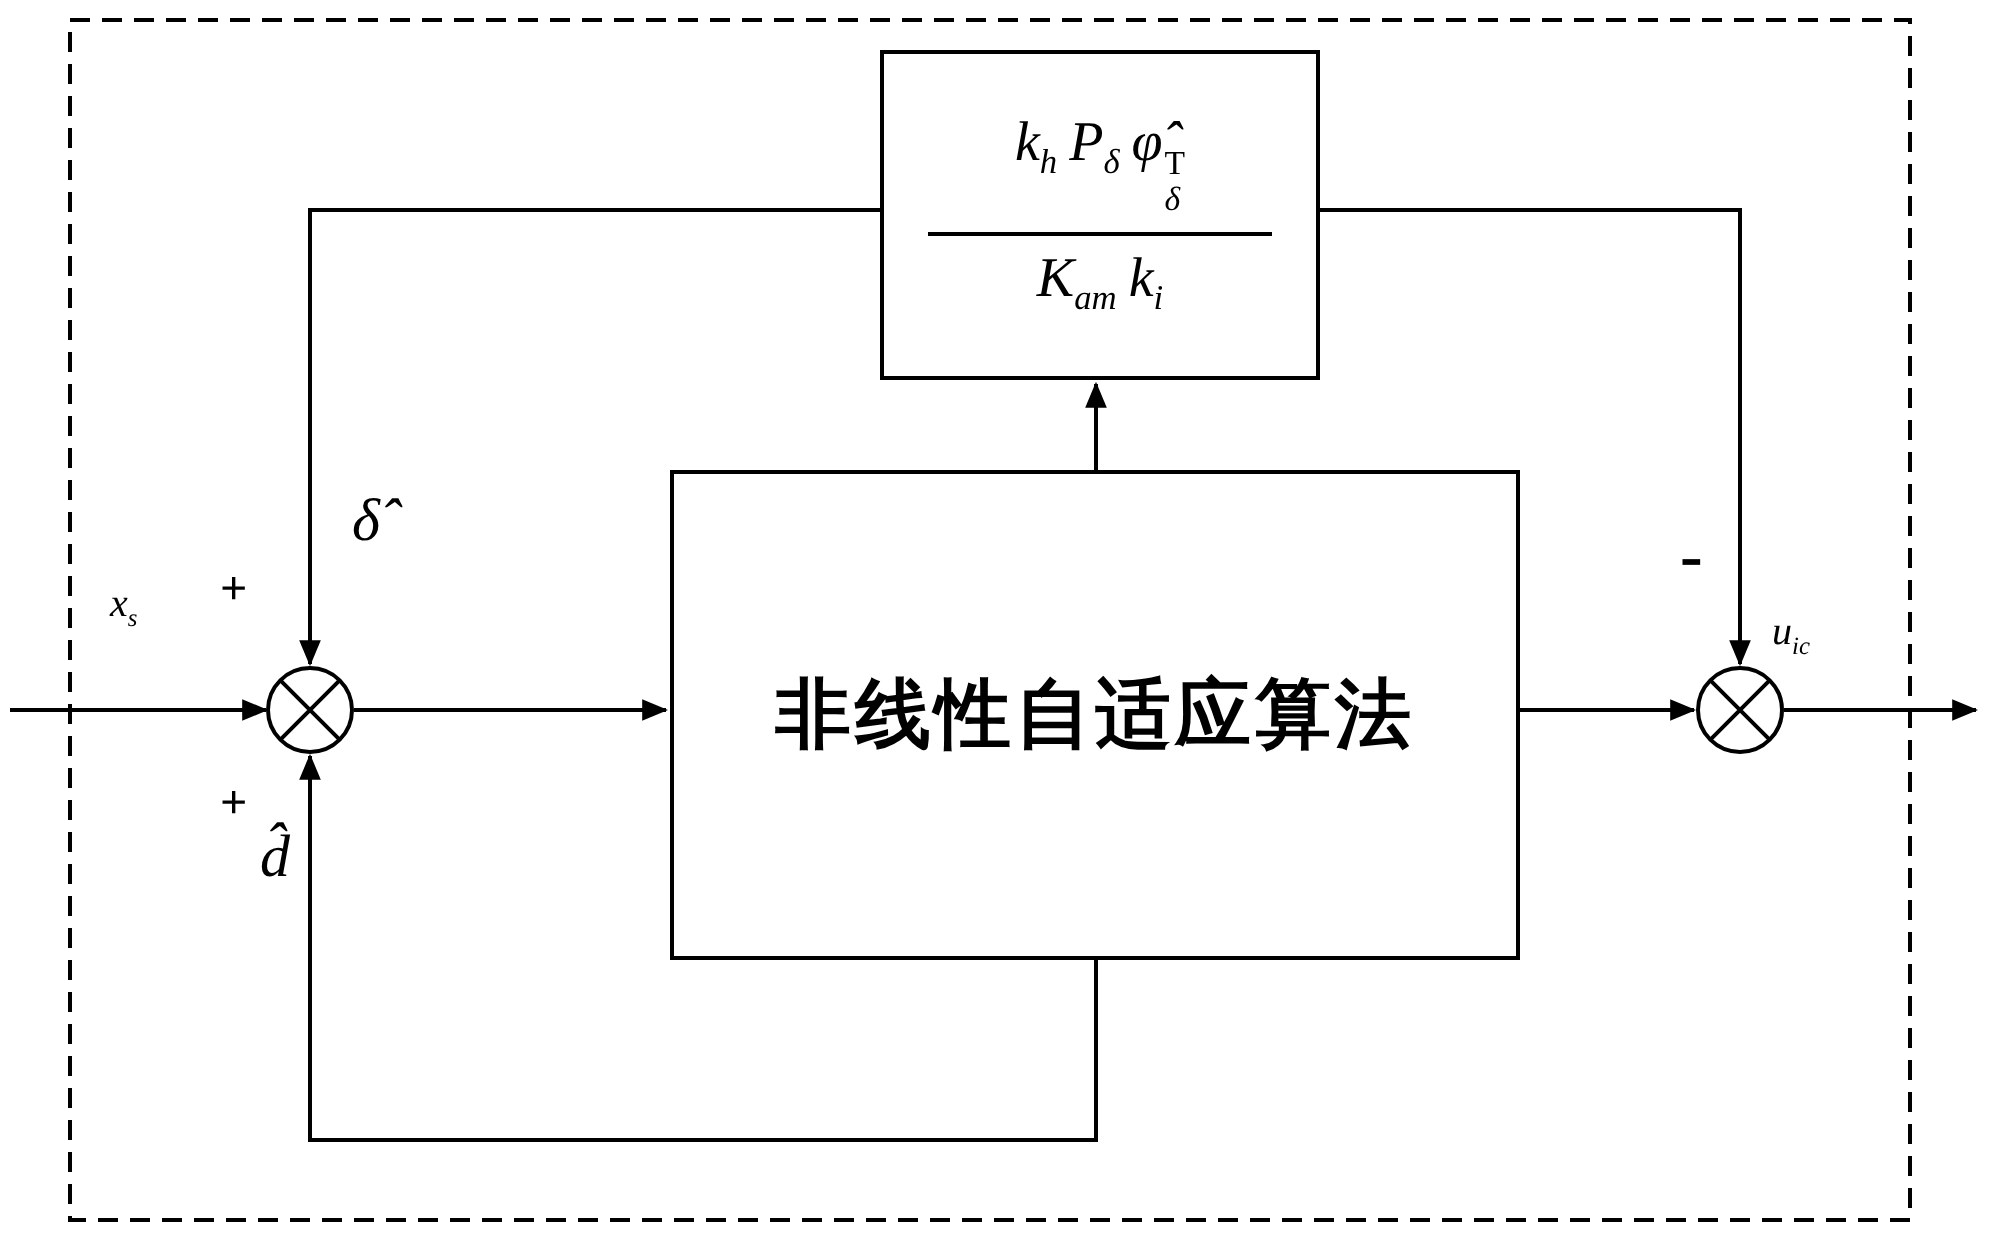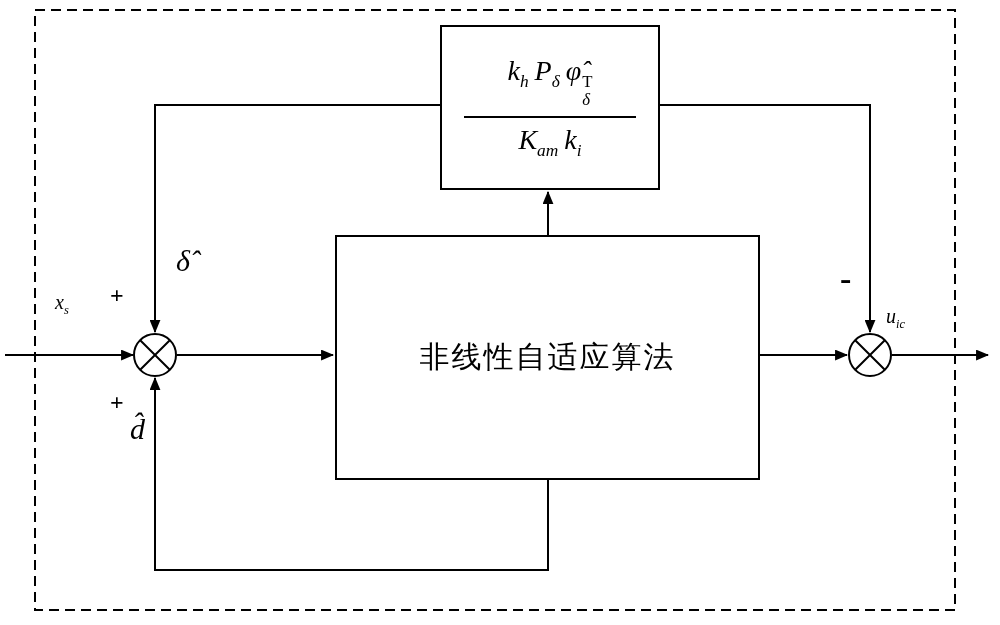--- a/index.html
+++ b/index.html
@@ -20,22 +20,22 @@
     background: #fff;
     border: 2px solid #000;
     display: flex;
     align-items: center;
     justify-content: center;
   }
   .gain { left: 440px; top: 25px; width: 220px; height: 165px; flex-direction: column; }
   .algo { left: 335px; top: 235px; width: 425px; height: 245px; }
   .algo-label {
     font-family: "DejaVu Sans", "Liberation Sans", sans-serif;
-    font-weight: normal;
-    font-size: 30px;
+    font-weight: bold;
+    font-size: 38px;
     letter-spacing: 2px;
     white-space: nowrap;
   }
   .frac-row {
     font-style: italic;
     font-size: 28px;
     display: flex;
     align-items: baseline;
     line-height: 1.1;
   }

